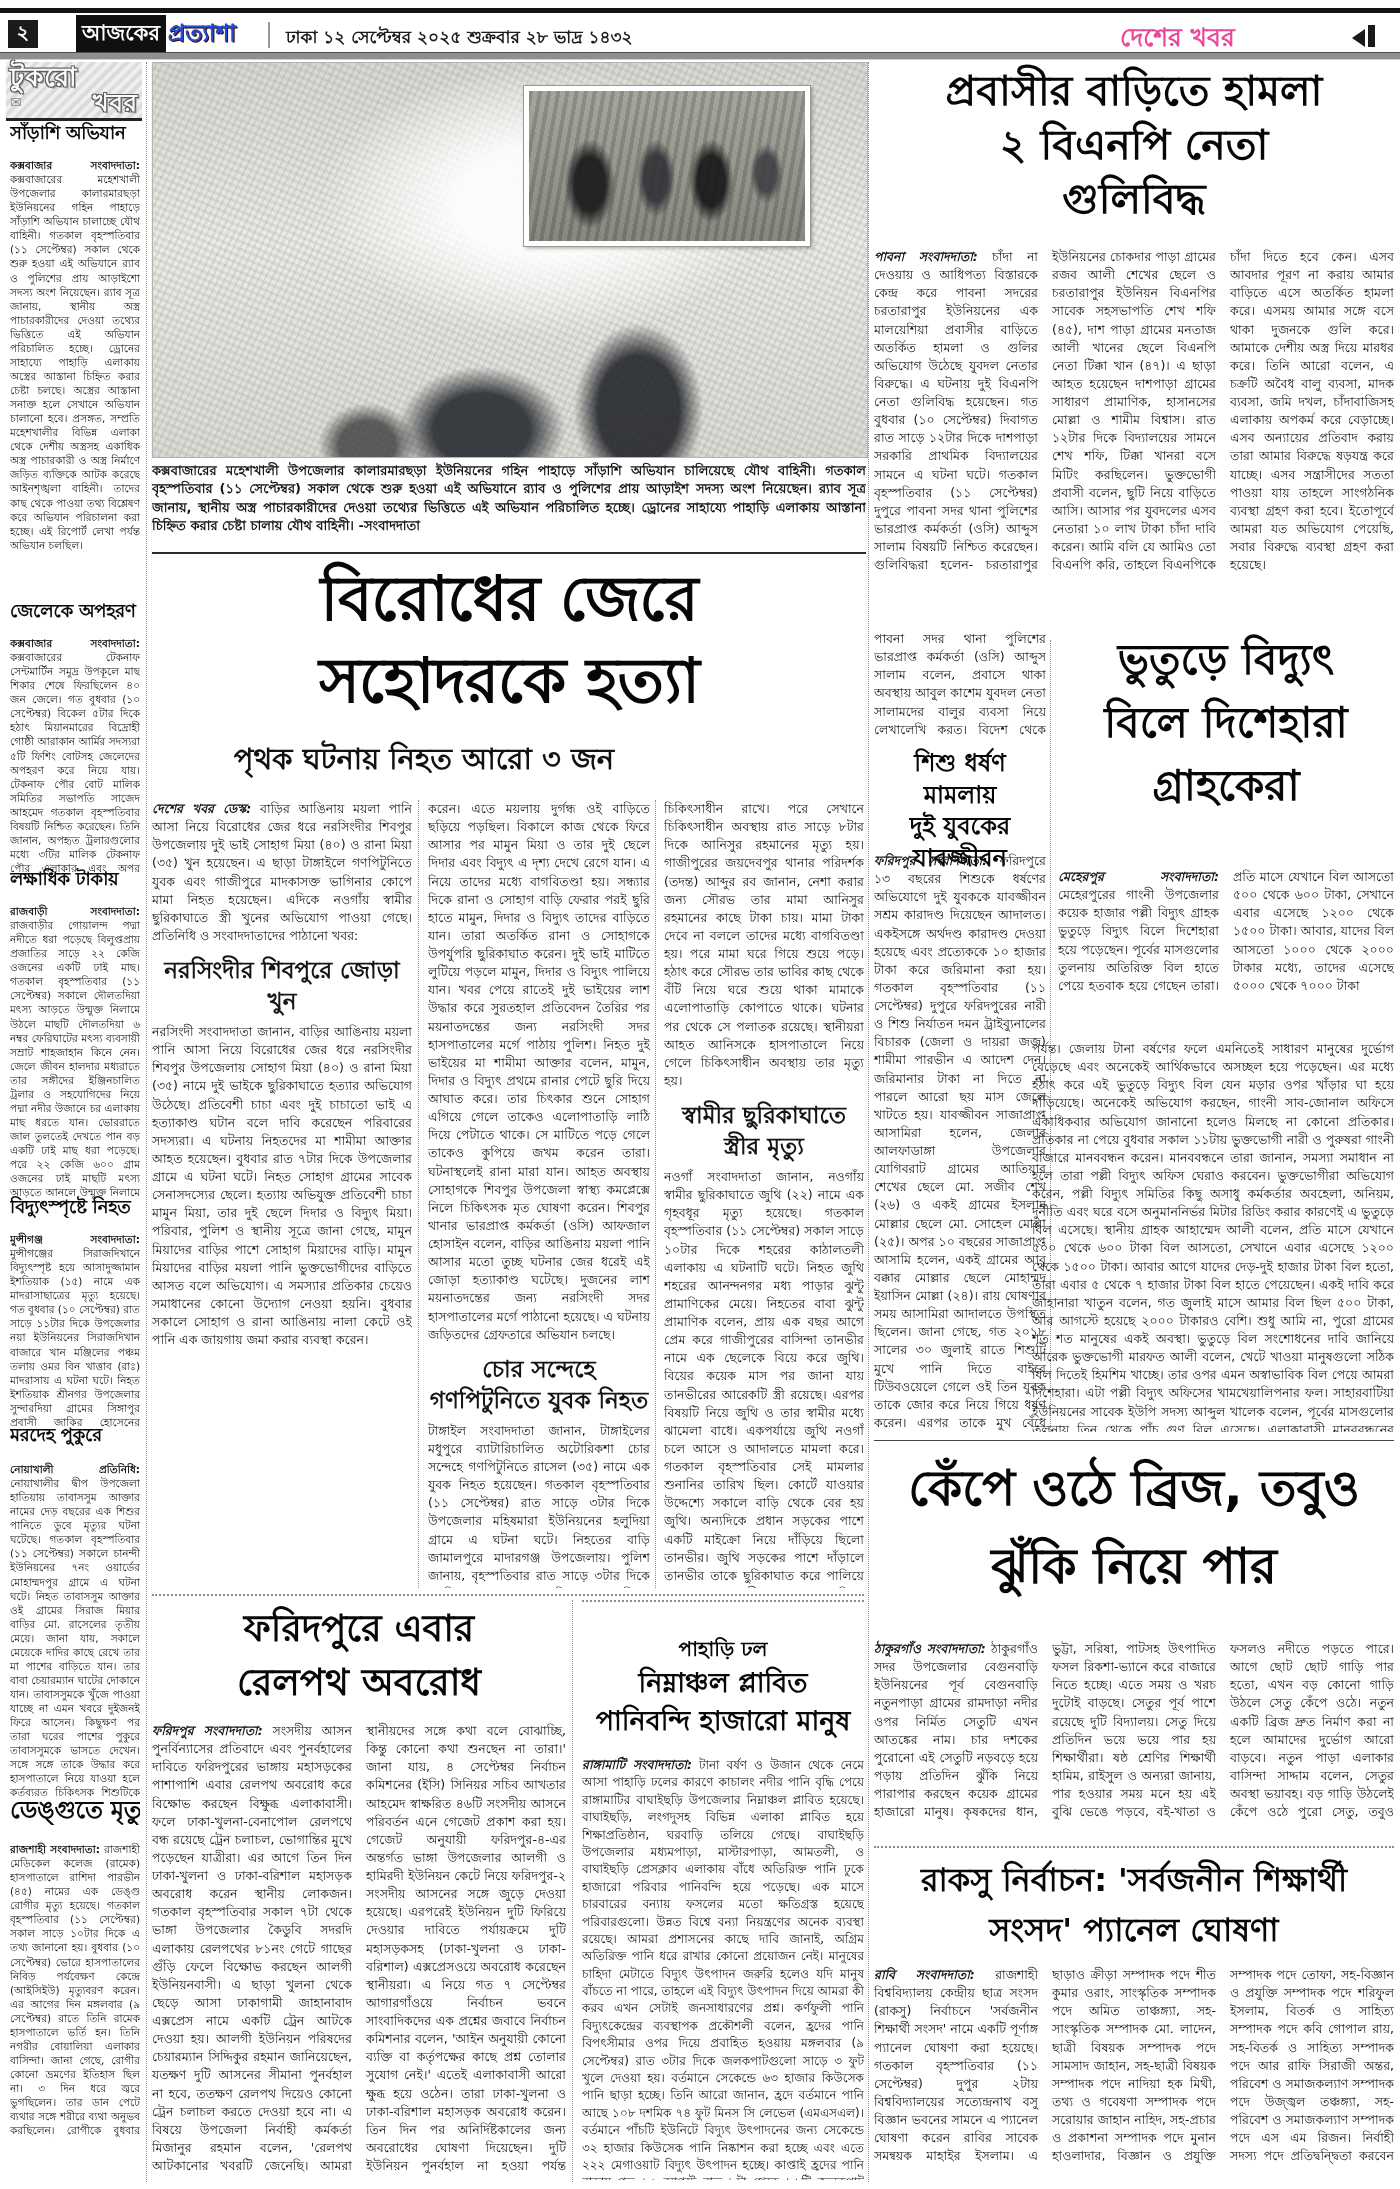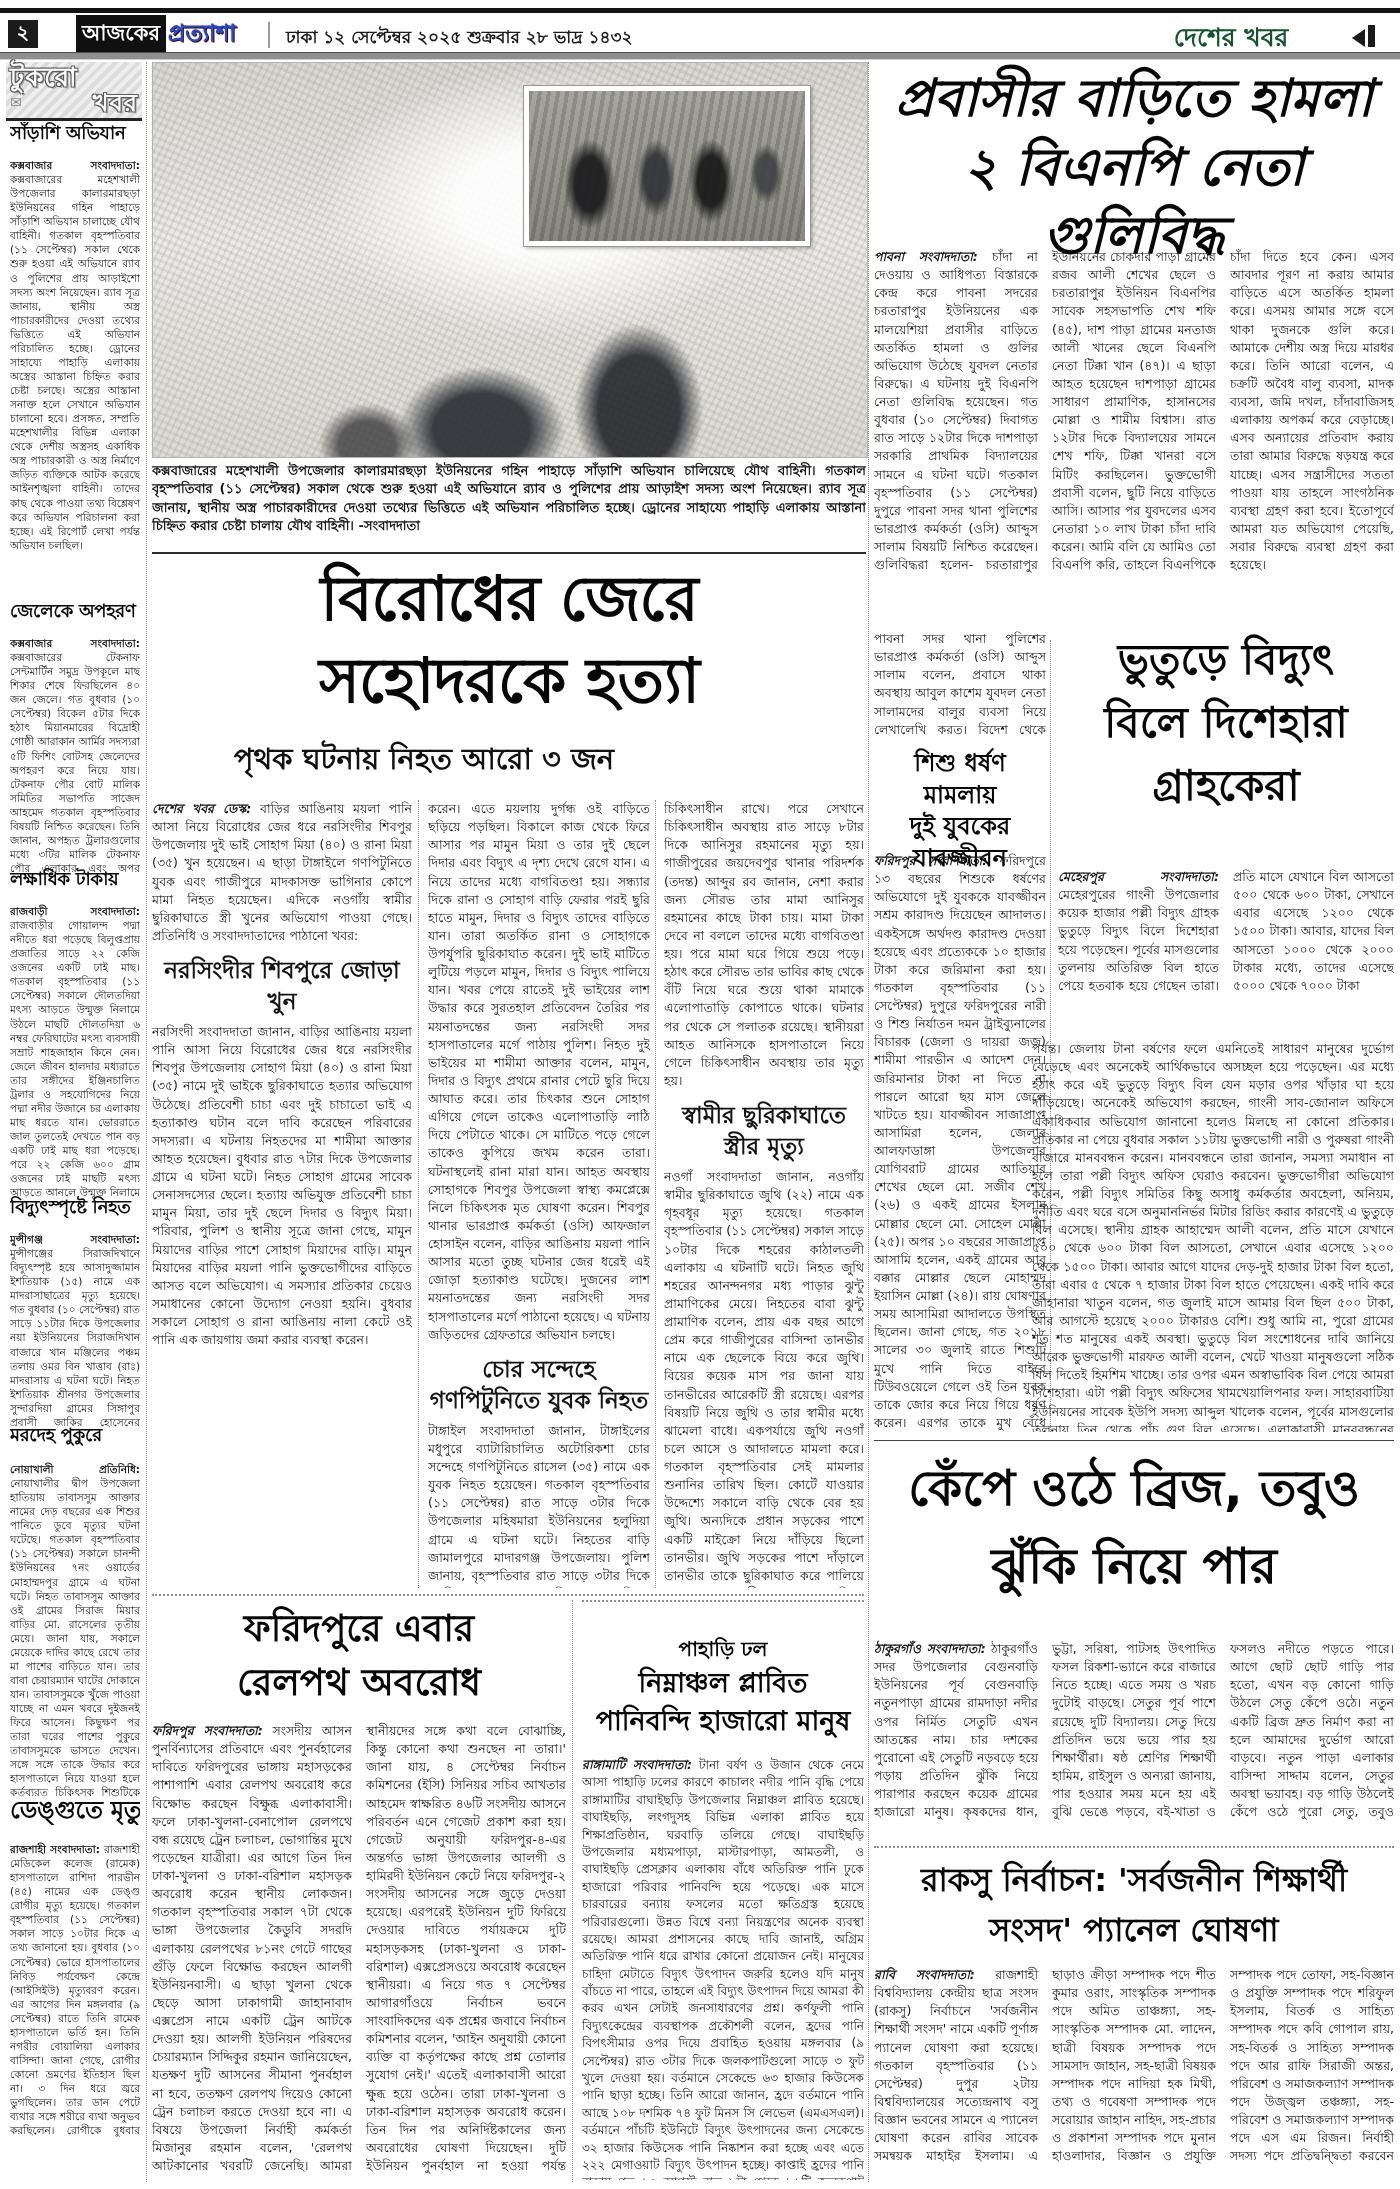--- a/index.html
+++ b/index.html
@@ -8,21 +8,21 @@
   .abs{position:absolute;}
   
   .topline{background:#141414;}
   .grayrule{background:#8f8f8f;border-top:1px solid #4d4d4d;border-bottom:1px solid #cfcfcf;}
   .pgnum{background:#1b1b1b;color:#fff;font-weight:bold;font-size:19px;display:flex;align-items:center;justify-content:center;}
   .logo{display:flex;align-items:center;gap:2px;white-space:nowrap;}
   .logo .lg-b{background:#101010;color:#fff;font-weight:900;font-size:21px;padding:2px 6px;}
   .logo .lg-r{color:#1d4ed8;font-weight:900;font-size:23px;text-shadow:1px 1px 0 #400,0 0 1px #600;}
   .hdr-sep{width:2px;background:#9a9a9a;}
   .dateline{font-size:17px;font-weight:600;color:#1c1c1c;white-space:nowrap;}
-  .section-title{font-size:25px;font-weight:900;color:#14532d;white-space:nowrap;text-align:center;}
+  .section-title{font-size:25px;font-weight:900;color:#ec4899;white-space:nowrap;text-align:left;}
   .orn-tri{width:0;height:0;border-top:9px solid transparent;border-bottom:9px solid transparent;border-right:13px solid #1a1a1a;display:inline-block;}
   .orn-bar{width:7px;height:22px;background:#1a1a1a;display:inline-block;margin-left:3px;}
   
   .tukro{background:repeating-linear-gradient(135deg,#efefef 0 4px,#dcdcdc 4px 8px);border-bottom:3px solid #222;padding:2px 4px;}
   .outline-text{font-weight:900;color:#fbfbfb;letter-spacing:1px;
      text-shadow:-1px -1px 0 #5c5c5c,1px -1px 0 #5c5c5c,-1px 1px 0 #5c5c5c,1px 1px 0 #5c5c5c,2px 2px 0 #a9a9a9;}
   .tk1{font-size:26px;line-height:1.05;}
   .tk2{font-size:24px;text-align:right;line-height:1.0;}
   .tk-ico{color:#8a8a8a;font-size:14px;float:left;margin-top:4px;text-shadow:none;}
   .rail-h{font-size:18px;font-weight:900;line-height:1.2;color:#0a0a0a;letter-spacing:-0.3px;white-space:nowrap;overflow:hidden;}
@@ -152,21 +152,21 @@
     <p>টাঙ্গাইল সংবাদদাতা জানান, টাঙ্গাইলের মধুপুরে ব্যাটারিচালিত অটোরিকশা চোর সন্দেহে গণপিটুনিতে রাসেল (৩৫) নামে এক যুবক নিহত হয়েছেন। গতকাল বৃহস্পতিবার (১১ সেপ্টেম্বর) রাত সাড়ে ৩টার দিকে উপজেলার মহিষমারা ইউনিয়নের হলুদিয়া গ্রামে এ ঘটনা ঘটে। নিহতের বাড়ি জামালপুরে মাদারগঞ্জ উপজেলায়। পুলিশ জানায়, বৃহস্পতিবার রাত সাড়ে ৩টার দিকে হলুদিয়া গ্রামে জসিমের বাড়িতে মোটরসাইকেলে করে তিনজন গিয়ে অটোরিকশা চুরির চেষ্টা করেন। টের পেয়ে স্থানীয়রা চিৎকার করলে দুজন মোটরসাইকেল চালিয়ে পালিয়ে গেলেও ধরা পড়েন রাসেল। পরে গ্রামের লোকজন তাদের পিটুনি দিলে ঘটনাস্থলেই তার মৃত্যু হয়। খবর পেয়ে পুলিশ লাশ উদ্ধার করে ময়নাতদন্তের জন্য টাঙ্গাইল সদর হাসপাতাল মর্গে পাঠায়। এ ব্যাপারে মধুপুর থানার ভারপ্রাপ্ত কর্মকর্তা (ওসি) এমরানুল কবির বলেন, এ ব্যাপারে আইনগত ব্যবস্থা নেওয়া হচ্ছে।</p>
 
   </div>
   <div class="abs colbox body-t" style="left:664px;top:800px;width:200px;height:788px;">
     <p>চিকিৎসাধীন রাখে। পরে সেখানে চিকিৎসাধীন অবস্থায় রাত সাড়ে ৮টার দিকে আনিসুর রহমানের মৃত্যু হয়। গাজীপুরের জয়দেবপুর থানার পরিদর্শক (তদন্ত) আব্দুর রব জানান, নেশা করার জন্য সৌরভ তার মামা আনিসুর রহমানের কাছে টাকা চায়। মামা টাকা দেবে না বললে তাদের মধ্যে বাগবিতণ্ডা হয়। পরে মামা ঘরে গিয়ে শুয়ে পড়ে। হঠাৎ করে সৌরভ তার ভাবির কাছ থেকে বঁটি নিয়ে ঘরে শুয়ে থাকা মামাকে এলোপাতাড়ি কোপাতে থাকে। ঘটনার পর থেকে সে পলাতক রয়েছে। স্থানীয়রা আহত আনিসকে হাসপাতালে নিয়ে গেলে চিকিৎসাধীন অবস্থায় তার মৃত্যু হয়।</p>
     <div class="col-h">স্বামীর ছুরিকাঘাতে স্ত্রীর মৃত্যু</div>
     <p>নওগাঁ সংবাদদাতা জানান, নওগাঁয় স্বামীর ছুরিকাঘাতে জুথি (২২) নামে এক গৃহবধূর মৃত্যু হয়েছে। গতকাল বৃহস্পতিবার (১১ সেপ্টেম্বর) সকাল সাড়ে ১০টার দিকে শহরের কাঠালতলী এলাকায় এ ঘটনাটি ঘটে। নিহত জুথি শহরের আনন্দনগর মধ্য পাড়ার ঝুন্টু প্রামাণিকের মেয়ে। নিহতের বাবা ঝুন্টু প্রামাণিক বলেন, প্রায় এক বছর আগে প্রেম করে গাজীপুরের বাসিন্দা তানভীর নামে এক ছেলেকে বিয়ে করে জুথি। বিয়ের কয়েক মাস পর জানা যায় তানভীরের আরেকটি স্ত্রী রয়েছে। এরপর বিষয়টি নিয়ে জুথি ও তার স্বামীর মধ্যে ঝামেলা বাধে। একপর্যায়ে জুথি নওগাঁ চলে আসে ও আদালতে মামলা করে। গতকাল বৃহস্পতিবার সেই মামলার শুনানির তারিখ ছিল। কোর্টে যাওয়ার উদ্দেশ্যে সকালে বাড়ি থেকে বের হয় জুথি। অন্যদিকে প্রধান সড়কের পাশে একটি মাইক্রো নিয়ে দাঁড়িয়ে ছিলো তানভীর। জুথি সড়কের পাশে দাঁড়ালে তানভীর তাকে ছুরিকাঘাত করে পালিয়ে যায়। এরপর স্থানীয় লোকজন জুথিকে উদ্ধার করে হাসপাতালে নিলে ডাক্তার মৃত ঘোষণা করেন।</p>
   </div>
   <div class="abs hdot" style="left:152px;top:1594px;width:712px;"></div>
 
-  <div class="abs hl" style="left:876px;top:64px;width:516px;font-size:52px;line-height:1.32;font-style:italic;">
+  <div class="abs hl" style="left:876px;top:64px;width:516px;font-size:41px;line-height:1.32;">
     <div>প্রবাসীর বাড়িতে হামলা</div>
     <div>২ বিএনপি নেতা</div>
     <div>গুলিবিদ্ধ</div>
   </div>
   <div class="abs colbox body-t cols3" style="left:874px;top:248px;width:520px;height:378px;">
     <p><b>পাবনা সংবাদদাতা:</b> <span>চাঁদা না দেওয়ায় ও আধিপত্য বিস্তারকে কেন্দ্র করে পাবনা সদরের চরতারাপুর ইউনিয়নের এক মালয়েশিয়া প্রবাসীর বাড়িতে অতর্কিত হামলা ও গুলির অভিযোগ উঠেছে যুবদল নেতার বিরুদ্ধে। এ ঘটনায় দুই বিএনপি নেতা গুলিবিদ্ধ হয়েছেন। গত বুধবার (১০ সেপ্টেম্বর) দিবাগত রাত সাড়ে ১২টার দিকে দাশপাড়া সরকারি প্রাথমিক বিদ্যালয়ের সামনে এ ঘটনা ঘটে। গতকাল বৃহস্পতিবার (১১ সেপ্টেম্বর) দুপুরে পাবনা সদর থানা পুলিশের ভারপ্রাপ্ত কর্মকর্তা (ওসি) আব্দুস সালাম বিষয়টি নিশ্চিত করেছেন। গুলিবিদ্ধরা হলেন- চরতারাপুর ইউনিয়নের চোকদার পাড়া গ্রামের রজব আলী শেখের ছেলে ও চরতারাপুর ইউনিয়ন বিএনপির সাবেক সহসভাপতি শেখ শফি (৪৫), দাশ পাড়া গ্রামের মনতাজ আলী খানের ছেলে বিএনপি নেতা টিক্কা খান (৪৭)। এ ছাড়া আহত হয়েছেন দাশপাড়া গ্রামের সাধারণ প্রামাণিক, হাসানসের মোল্লা ও শামীম বিশ্বাস। রাত ১২টার দিকে বিদ্যালয়ের সামনে শেখ শফি, টিক্কা খানরা বসে মিটিং করছিলেন। ভুক্তভোগী প্রবাসী বলেন, ছুটি নিয়ে বাড়িতে আসি। আসার পর যুবদলের এসব নেতারা ১০ লাখ টাকা চাঁদা দাবি করেন। আমি বলি যে আমিও তো বিএনপি করি, তাহলে বিএনপিকে চাঁদা দিতে হবে কেন। এসব আবদার পূরণ না করায় আমার বাড়িতে এসে অতর্কিত হামলা করে। এসময় আমার সঙ্গে বসে থাকা দুজনকে গুলি করে। আমাকে দেশীয় অস্ত্র দিয়ে মারধর করে। তিনি আরো বলেন, এ চক্রটি অবৈধ বালু ব্যবসা, মাদক ব্যবসা, জমি দখল, চাঁদাবাজিসহ এলাকায় অপকর্ম করে বেড়াচ্ছে। এসব অন্যায়ের প্রতিবাদ করায় তারা আমার বিরুদ্ধে ষড়যন্ত্র করে যাচ্ছে। এসব সন্ত্রাসীদের সততা পাওয়া যায় তাহলে সাংগঠনিক ব্যবস্থা গ্রহণ করা হবে। ইতোপূর্বে আমরা যত অভিযোগ পেয়েছি, সবার বিরুদ্ধে ব্যবস্থা গ্রহণ করা হয়েছে।</span></p>
   </div>
   <div class="abs colbox body-t" style="left:874px;top:630px;width:172px;height:110px;">
     <p>পাবনা সদর থানা পুলিশের ভারপ্রাপ্ত কর্মকর্তা (ওসি) আব্দুস সালাম বলেন, প্রবাসে থাকা অবস্থায় আবুল কাশেম যুবদল নেতা সালামদের বালুর ব্যবসা নিয়ে লেখালেখি করত। বিদেশ থেকে বাড়ি আসার পর আবুল কাশেমের সঙ্গে শেখ শফি ও টিক্কাকে মিশতে নিষেধ করেন। এর জের ধরে ইউনিয়ন যুবদল নেতার নেতৃত্বে এ ঘটনা ঘটে। ঘটনা তদন্ত করা হচ্ছে।</p>
   </div>

